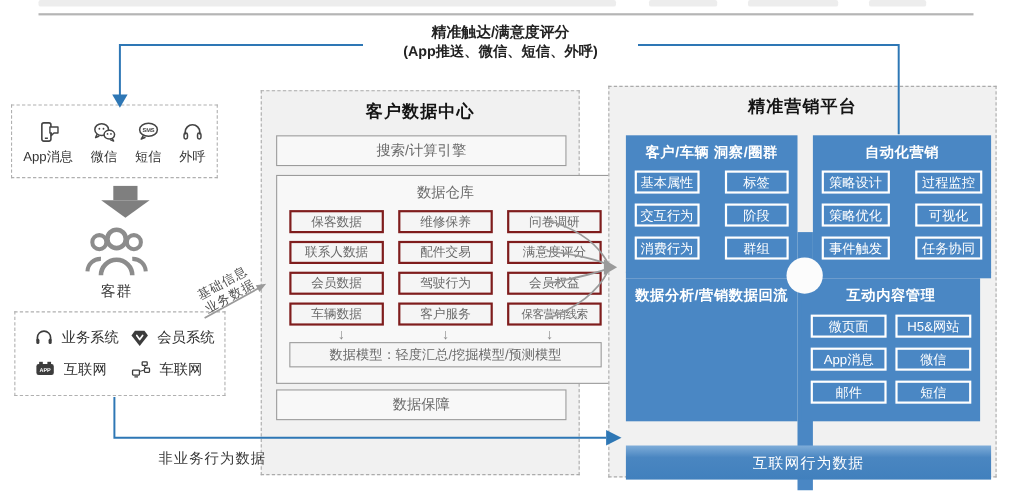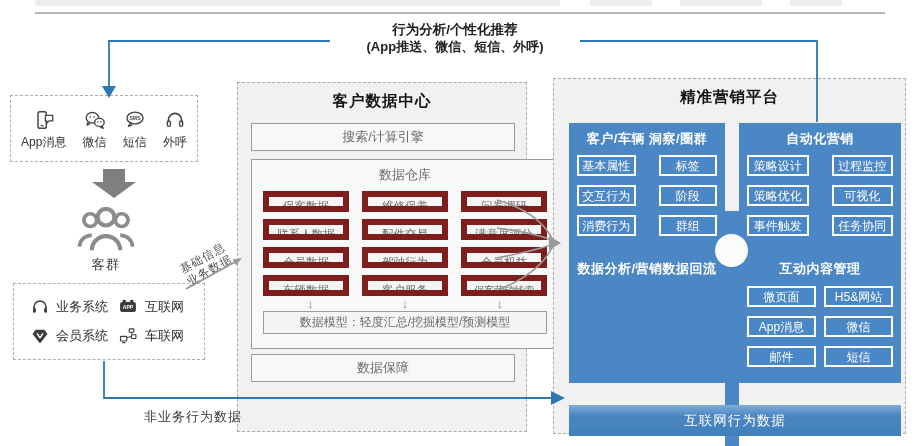--- a/index.html
+++ b/index.html
@@ -36,57 +36,57 @@
   .diag-label div{font-size:11.5px;color:#4f4f4f;line-height:14px;letter-spacing:1px;white-space:nowrap;}
   .nonbiz{position:absolute;left:144px;top:408px;font-size:13px;color:#383838;font-weight:500;letter-spacing:1px;z-index:6;}
   
   .center-box{position:absolute;left:237px;top:82px;width:290px;height:350px;background:#f1f1f1;border:1.5px dashed #ababab;box-sizing:border-box;z-index:2;}
   .center-title{position:absolute;left:0;top:8px;width:100%;text-align:center;font-size:15.5px;font-weight:700;color:#141414;letter-spacing:1px;}
   .gbox{position:absolute;background:#f8f8f8;border:1.5px solid #9b9b9b;box-sizing:border-box;color:#6a6a6a;}
   .engine{left:13px;top:40px;width:264px;height:28px;line-height:25px;text-align:center;font-size:13px;}
   .warehouse{left:13px;top:76px;width:308px;height:190px;}
   .wh-title{text-align:center;font-size:13px;color:#6a6a6a;margin-top:6px;}
   .wh-grid{display:grid;grid-template-columns:1fr 1fr 1fr;gap:7px 13px;margin:7px 11px 0;}
-  .wh-cell{height:21px;line-height:19px;text-align:center;font-size:11.5px;color:#6a6a6a;background:#f5f5f5;border:6px solid #7f1d1d;box-sizing:border-box;white-space:nowrap;overflow:hidden;}
+  .wh-cell{height:21px;line-height:19px;text-align:center;font-size:11.5px;color:#6a6a6a;background:#f5f5f5;border:2px solid #7f1d1d;box-sizing:border-box;white-space:nowrap;overflow:hidden;}
   .wh-cell.tight{font-size:10.5px;letter-spacing:-0.5px;}
   .wh-arrows{display:grid;grid-template-columns:1fr 1fr 1fr;justify-items:center;margin:0 11px;height:15px;}
   .wh-arrows span{font-size:13px;color:#8a8a8a;line-height:15px;}
   .model{margin:0 11px;height:23px;line-height:21px;text-align:center;font-size:12px;color:#6a6a6a;background:#f5f5f5;border:1px solid #9b9b9b;box-sizing:border-box;white-space:nowrap;}
   .assurance{left:13px;top:271px;width:264px;height:28px;line-height:25px;text-align:center;font-size:13px;}
   
   .platform{position:absolute;left:553px;top:78px;width:353px;height:356px;background:#f1f1f1;border:1.5px dashed #ababab;box-sizing:border-box;z-index:2;}
   .platform-title{position:absolute;left:0;top:8px;width:100%;text-align:center;font-size:15.5px;font-weight:700;color:#141414;letter-spacing:1px;}
   .connector-v{position:absolute;left:171px;top:132px;width:14px;height:248px;background:#4a87c4;}
   .connector-h{position:absolute;left:15px;top:168px;width:332px;height:6px;background:#4a87c4;}
   .hub-circle{position:absolute;left:161px;top:155px;width:33px;height:33px;border-radius:50%;background:#fcfcfc;}
   .panel{position:absolute;background:#4a87c4;color:#fff;}
   .panel .p-title{text-align:center;font-size:13px;font-weight:600;margin-top:7px;letter-spacing:0.5px;white-space:nowrap;}
   .p-grid{display:grid;grid-template-columns:1fr 1fr;gap:9px 23px;margin:7px 8px 0;}
   .p-item{height:21px;line-height:18px;text-align:center;font-size:12px;border:2px solid #fff;box-sizing:border-box;white-space:nowrap;background:#4a87c4;}
   .panel.p1{left:15px;top:44px;width:156px;height:125px;}
   .panel.p2{left:185px;top:44px;width:162px;height:125px;}
   .panel.p3{left:15px;top:174px;width:156px;height:130px;}
-  .panel.p4{left:185px;top:174px;width:162px;height:130px;}
+  .panel.p4{left:175px;top:174px;width:162px;height:130px;}
   .panel.p3 .p-grid,.panel.p4 .p-grid{gap:9px 8px;margin-top:8px;}
   .bottom-bar{position:absolute;left:15px;top:310px;width:332px;height:31px;line-height:31px;text-align:center;color:#fff;font-size:13.5px;letter-spacing:1px;background:linear-gradient(#7fadd9,#4a86c1 35%,#4180bd);margin-top:16px;}
   .icon{display:block;}
 </style>
 </head>
 <body>
 
 <div class="stage">
 
   <div class="ghost" style="left:35px;width:525px;"></div>
   <div class="ghost" style="left:590px;width:62px;"></div>
   <div class="ghost" style="left:680px;width:82px;"></div>
   <div class="ghost" style="left:790px;width:52px;"></div>
   <div class="divider"></div>
 
   <div class="banner">
-    <div class="l1">行为分析/个性化推荐</div>
+    <div class="l1">精准触达/满意度评分</div>
     <div class="l2">(App推送、微信、短信、外呼)</div>
   </div>
 
   <svg class="overlay" viewBox="0 0 920 446">
 
     <path d="M109,88 L109,41 L360,41" fill="none" stroke="#2e77b5" stroke-width="1.8"></path>
     <path d="M550,41 L817,41 L817,122" fill="none" stroke="#2e77b5" stroke-width="1.8"></path>
     <polygon points="102,86 116,86 109,98" fill="#2e77b5"></polygon>
 
     <path d="M104,361 L104,398 L551,398" fill="none" stroke="#2e77b5" stroke-width="1.8"></path>
@@ -167,34 +167,34 @@
   <div class="dashbox src-box">
     <div class="src-item">
       <svg class="icon" width="20" height="20" viewBox="0 0 24 24">
         <path d="M4.8,14.5 v-2.5 a7.2,7.2 0 0 1 14.4,0 v2.5" fill="none" stroke="#3c3c3c" stroke-width="1.8"></path>
         <rect x="3.6" y="13" width="3.4" height="6" rx="1.7" fill="#3c3c3c"></rect>
         <rect x="17" y="13" width="3.4" height="6" rx="1.7" fill="#3c3c3c"></rect>
       </svg>
       <span class="lbl">业务系统</span>
     </div>
     <div class="src-item">
+      <svg class="icon" width="20" height="20" viewBox="0 0 24 24">
+        <polygon points="12,21 3,9.5 6.8,4.5 17.2,4.5 21,9.5" fill="#3c3c3c"></polygon>
+        <path d="M8.8,9.5 L12,14 L15.2,9.5" fill="none" stroke="#fff" stroke-width="1.8" stroke-linecap="round" stroke-linejoin="round"></path>
+      </svg>
+      <span class="lbl">会员系统</span>
+    </div>
+    <div class="src-item">
       <svg class="icon" width="22" height="20" viewBox="0 0 24 24">
         <rect x="5.5" y="3.5" width="4" height="3" fill="#3c3c3c"></rect>
         <rect x="14.5" y="3.5" width="4" height="3" fill="#3c3c3c"></rect>
         <rect x="2.5" y="6" width="19" height="12" rx="2.5" fill="#3c3c3c"></rect>
         <text x="12" y="14.6" font-size="6" font-weight="bold" fill="#fff" text-anchor="middle" font-family="Liberation Sans, sans-serif">APP</text>
       </svg>
       <span class="lbl">互联网</span>
-    </div>
-    <div class="src-item">
-      <svg class="icon" width="20" height="20" viewBox="0 0 24 24">
-        <polygon points="12,21 3,9.5 6.8,4.5 17.2,4.5 21,9.5" fill="#3c3c3c"></polygon>
-        <path d="M8.8,9.5 L12,14 L15.2,9.5" fill="none" stroke="#fff" stroke-width="1.8" stroke-linecap="round" stroke-linejoin="round"></path>
-      </svg>
-      <span class="lbl">会员系统</span>
     </div>
     <div class="src-item">
       <svg class="icon" width="22" height="20" viewBox="0 0 24 24">
         <rect x="3" y="12.5" width="7.5" height="5.5" rx="0.8" fill="none" stroke="#3c3c3c" stroke-width="1.4"></rect>
         <line x1="5" y1="20" x2="9" y2="20" stroke="#3c3c3c" stroke-width="1.4"></line>
         <rect x="13.5" y="3.5" width="5.5" height="4" rx="0.8" fill="none" stroke="#3c3c3c" stroke-width="1.4"></rect>
         <rect x="16" y="10.5" width="5.5" height="4.5" rx="0.8" fill="none" stroke="#3c3c3c" stroke-width="1.4"></rect>
         <line x1="10.5" y1="14" x2="16" y2="12.5" stroke="#3c3c3c" stroke-width="1.2"></line>
         <line x1="15.5" y1="7.5" x2="17.5" y2="10.5" stroke="#3c3c3c" stroke-width="1.2"></line>
       </svg>

